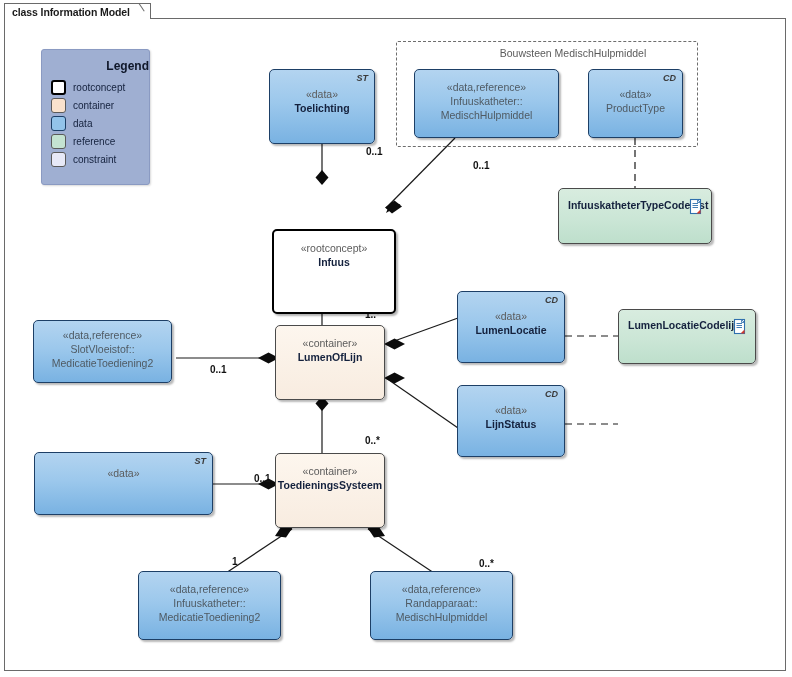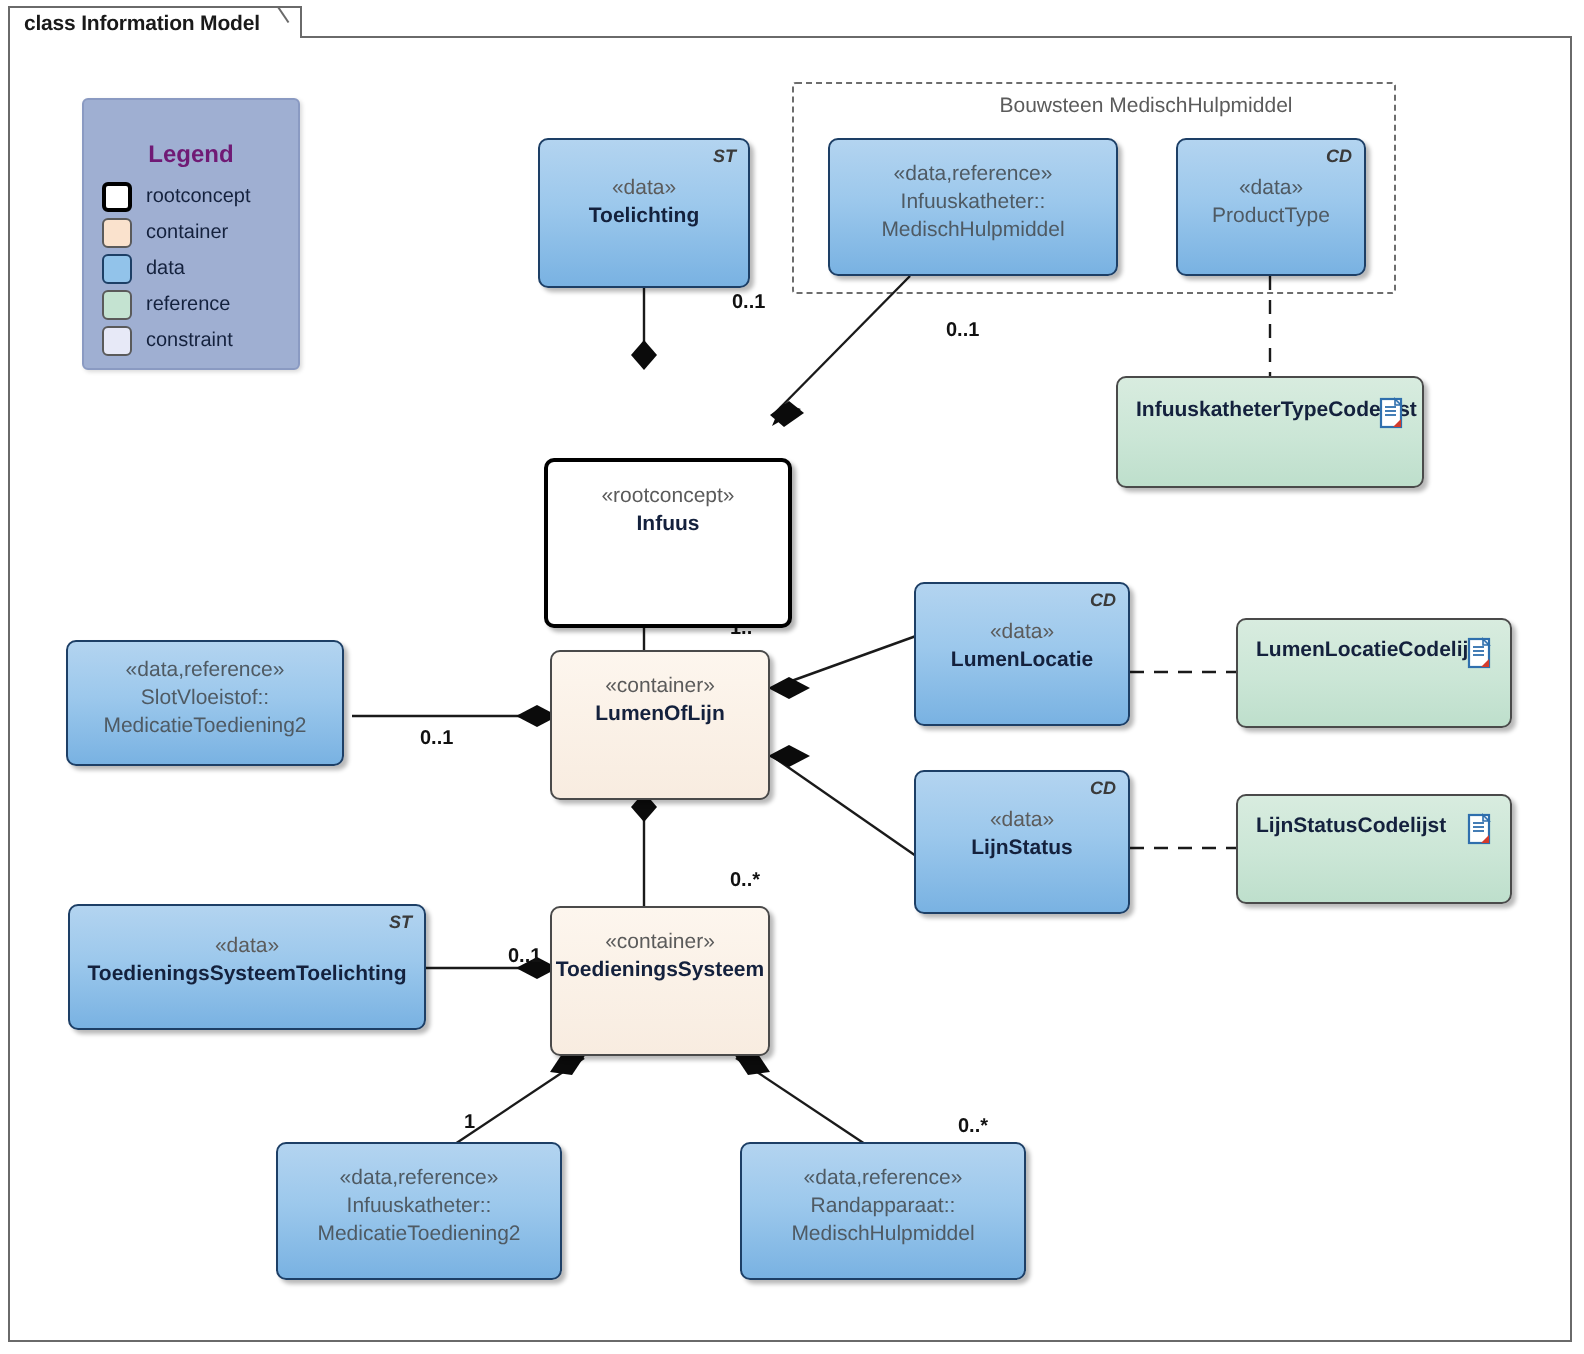--- a/index.html
+++ b/index.html
@@ -175,25 +175,25 @@
     position: absolute;
     left: 41px; top: 49px;
     width: 107px; height: 134px;
     background: #9fafd2;
     border: 1px solid #8a9ac2;
     border-radius: 3px;
     z-index: 3;
     box-shadow: 1px 1px 2px rgba(0,0,0,0.15);
   }
   #legend .legend-title {
-    text-align: center;
+    text-align: right;
     font-size: 12px;
     font-weight: bold;
-    color: #701a75;
-    margin-top: 20px;
+    color: #0f172a;
+    margin-top: 9px;
   }
   #legend .legend-rows {
     margin-top: 5px;
     padding-left: 9px;
   }
   #legend .legend-row {
     display: flex;
     align-items: center;
     height: 18px;
   }
@@ -386,36 +386,24 @@
     <svg class="doc-icon" style="right:7px; top:7px;" width="17" height="19" viewBox="0 0 17 19">
       <rect x="3.5" y="2.5" width="10" height="14" fill="#ffffff" stroke="#2f6fad" stroke-width="1.1"></rect>
       <path d="M10.5 2.5 L13.5 5.5 L10.5 5.5 Z" fill="#dfeaf5" stroke="#2f6fad" stroke-width="0.8"></path>
       <line x1="5.5" y1="6.5" x2="11" y2="6.5" stroke="#2f6fad" stroke-width="0.9"></line>
       <line x1="5.5" y1="8.5" x2="11" y2="8.5" stroke="#2f6fad" stroke-width="0.9"></line>
       <line x1="5.5" y1="10.5" x2="11" y2="10.5" stroke="#2f6fad" stroke-width="0.9"></line>
       <path d="M9.5 16.5 L13.5 16.5 L13.5 12.5 Z" fill="#d33b2c"></path>
     </svg>
   </div>
 
-  <div class="node n-codelist" style="left:618px; top:397px; width:138px; height:55px;">
-    <span class="cl-name" style="margin:9px 0 0 9px;">LijnStatusCodelijst</span>
-    <svg class="doc-icon" style="right:7px; top:7px;" width="17" height="19" viewBox="0 0 17 19">
-      <rect x="3.5" y="2.5" width="10" height="14" fill="#ffffff" stroke="#2f6fad" stroke-width="1.1"></rect>
-      <path d="M10.5 2.5 L13.5 5.5 L10.5 5.5 Z" fill="#dfeaf5" stroke="#2f6fad" stroke-width="0.8"></path>
-      <line x1="5.5" y1="6.5" x2="11" y2="6.5" stroke="#2f6fad" stroke-width="0.9"></line>
-      <line x1="5.5" y1="8.5" x2="11" y2="8.5" stroke="#2f6fad" stroke-width="0.9"></line>
-      <line x1="5.5" y1="10.5" x2="11" y2="10.5" stroke="#2f6fad" stroke-width="0.9"></line>
-      <path d="M9.5 16.5 L13.5 16.5 L13.5 12.5 Z" fill="#d33b2c"></path>
-    </svg>
-  </div>
 
   <div class="node n-data" style="left:34px; top:452px; width:179px; height:63px;">
     <span class="corner">ST</span>
     <span class="stereo" style="margin-top:13px;">«data»</span>
-    <span class="nname">ToedieningsSysteemToelichting</span>
   </div>
 
   <div class="node n-container" style="left:275px; top:453px; width:110px; height:75px;">
     <span class="stereo" style="margin-top:10px;">«container»</span>
     <span class="nname">ToedieningsSysteem</span>
   </div>
 
   <div class="node n-data n-ref" style="left:138px; top:571px; width:143px; height:69px;">
     <span class="stereo" style="margin-top:10px;">«data,reference»</span>
     <span class="nname">Infuuskatheter::</span>

